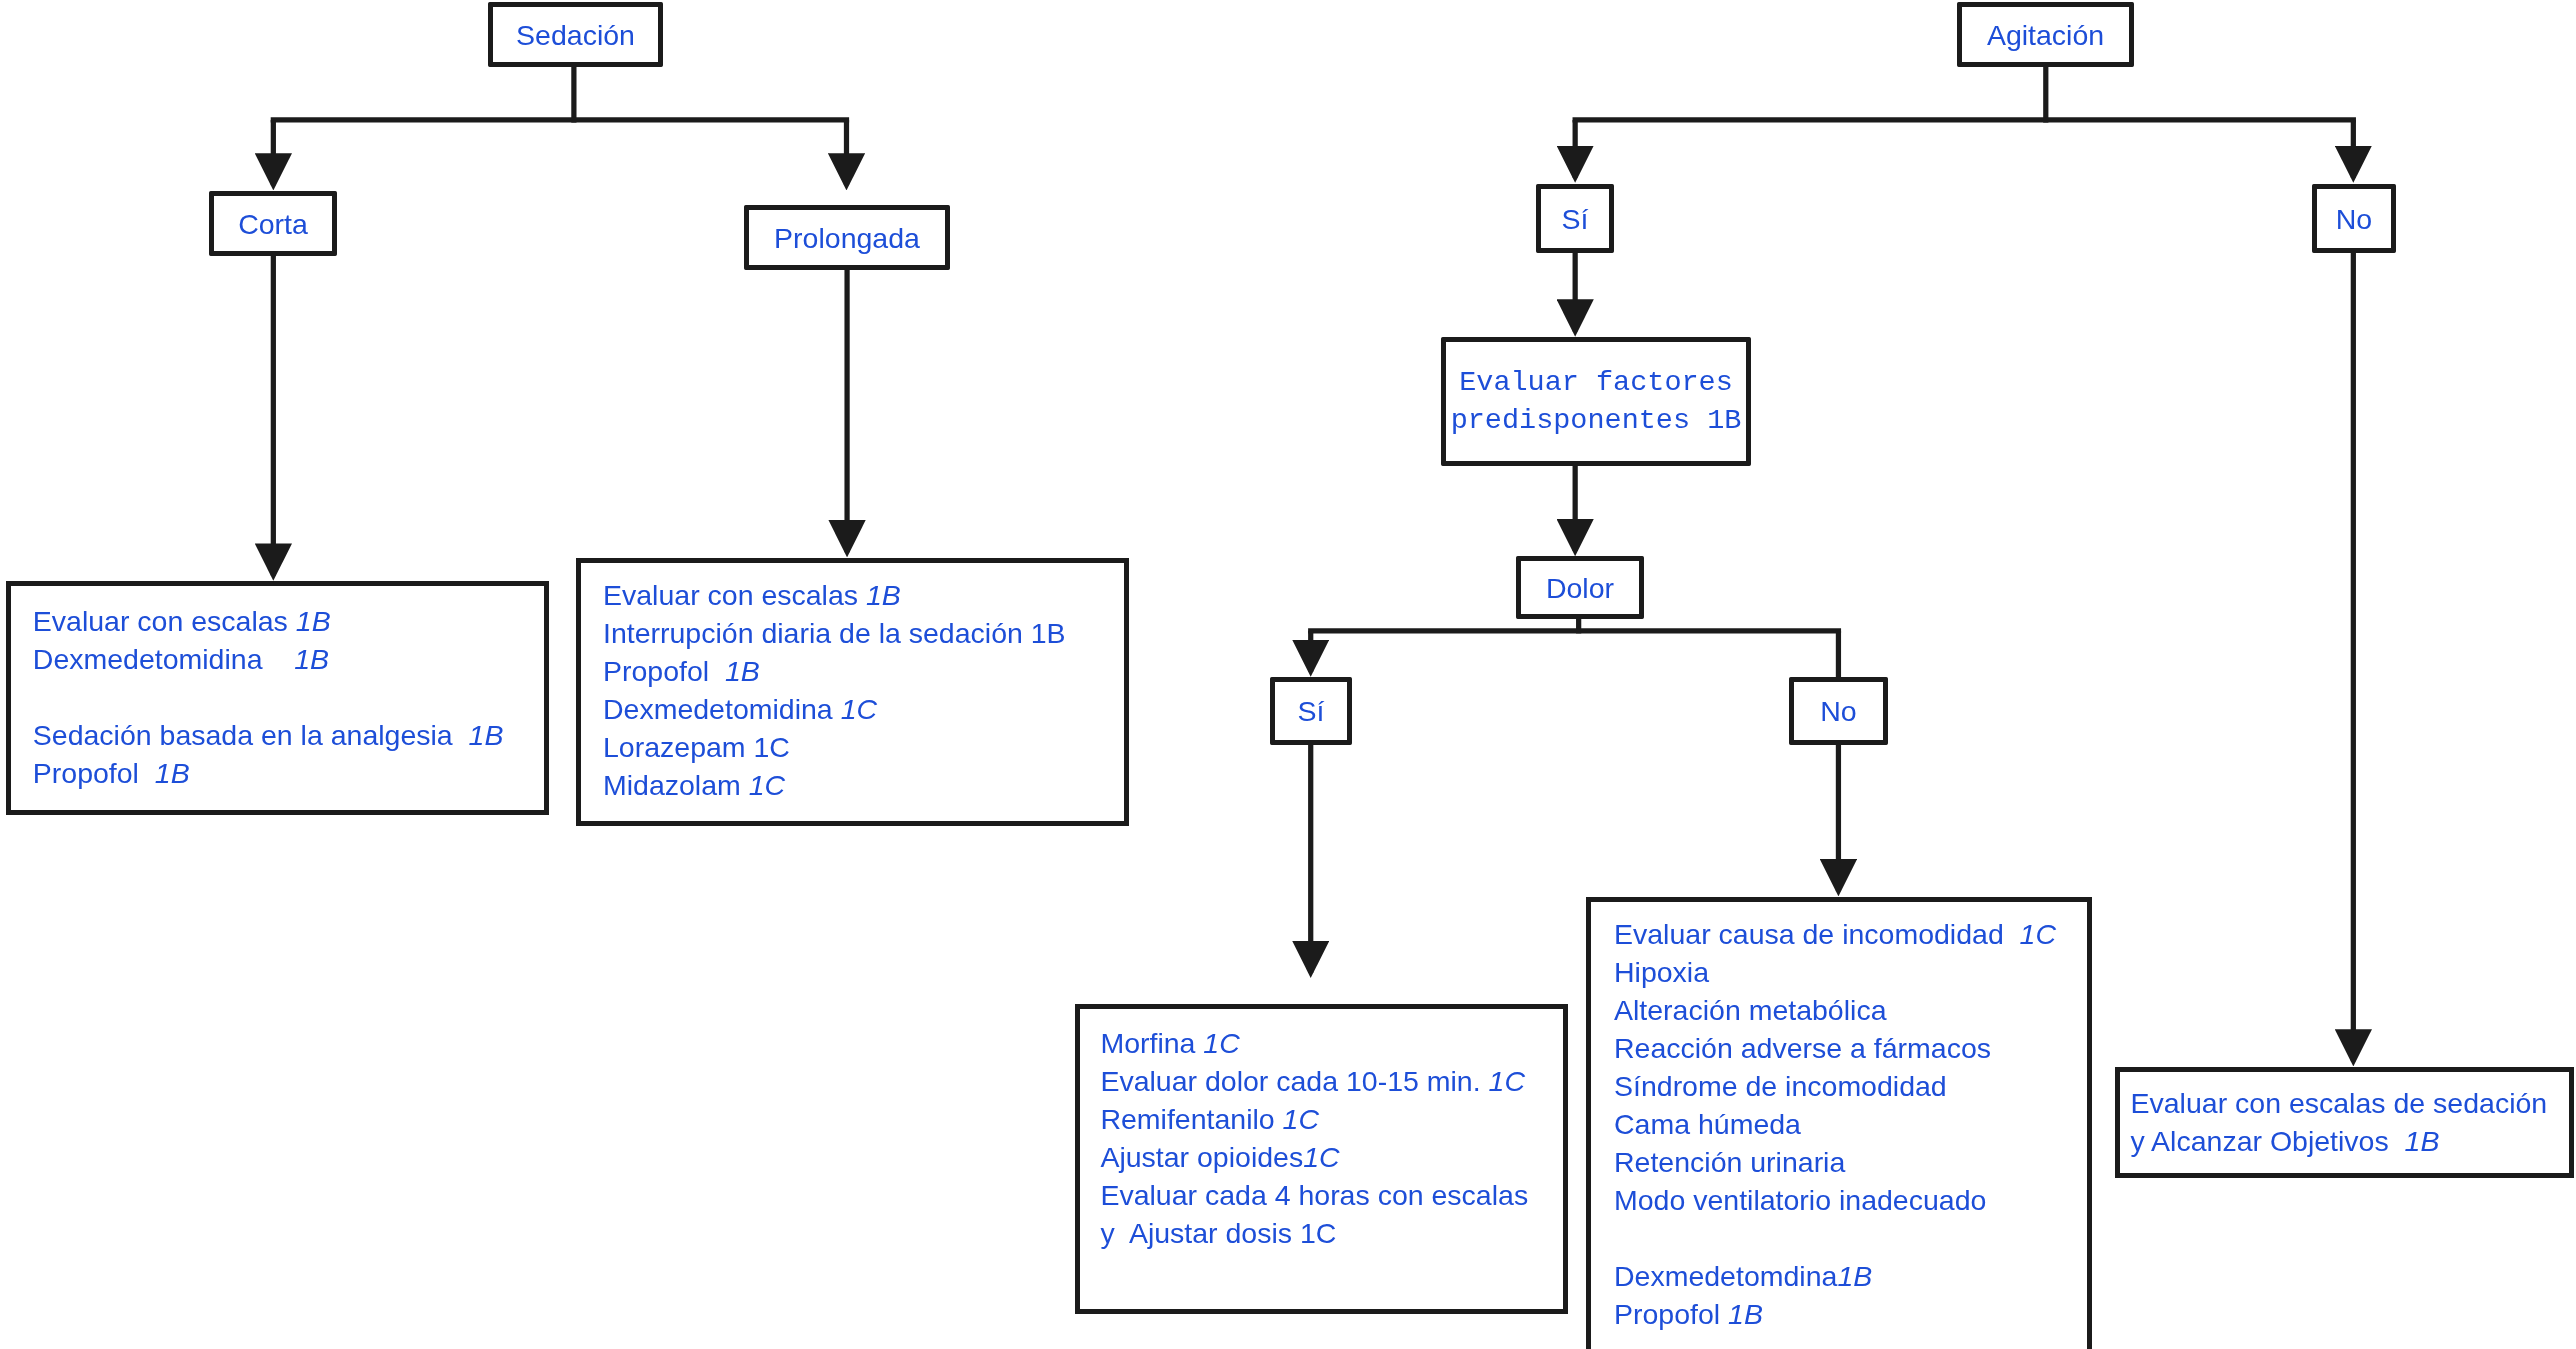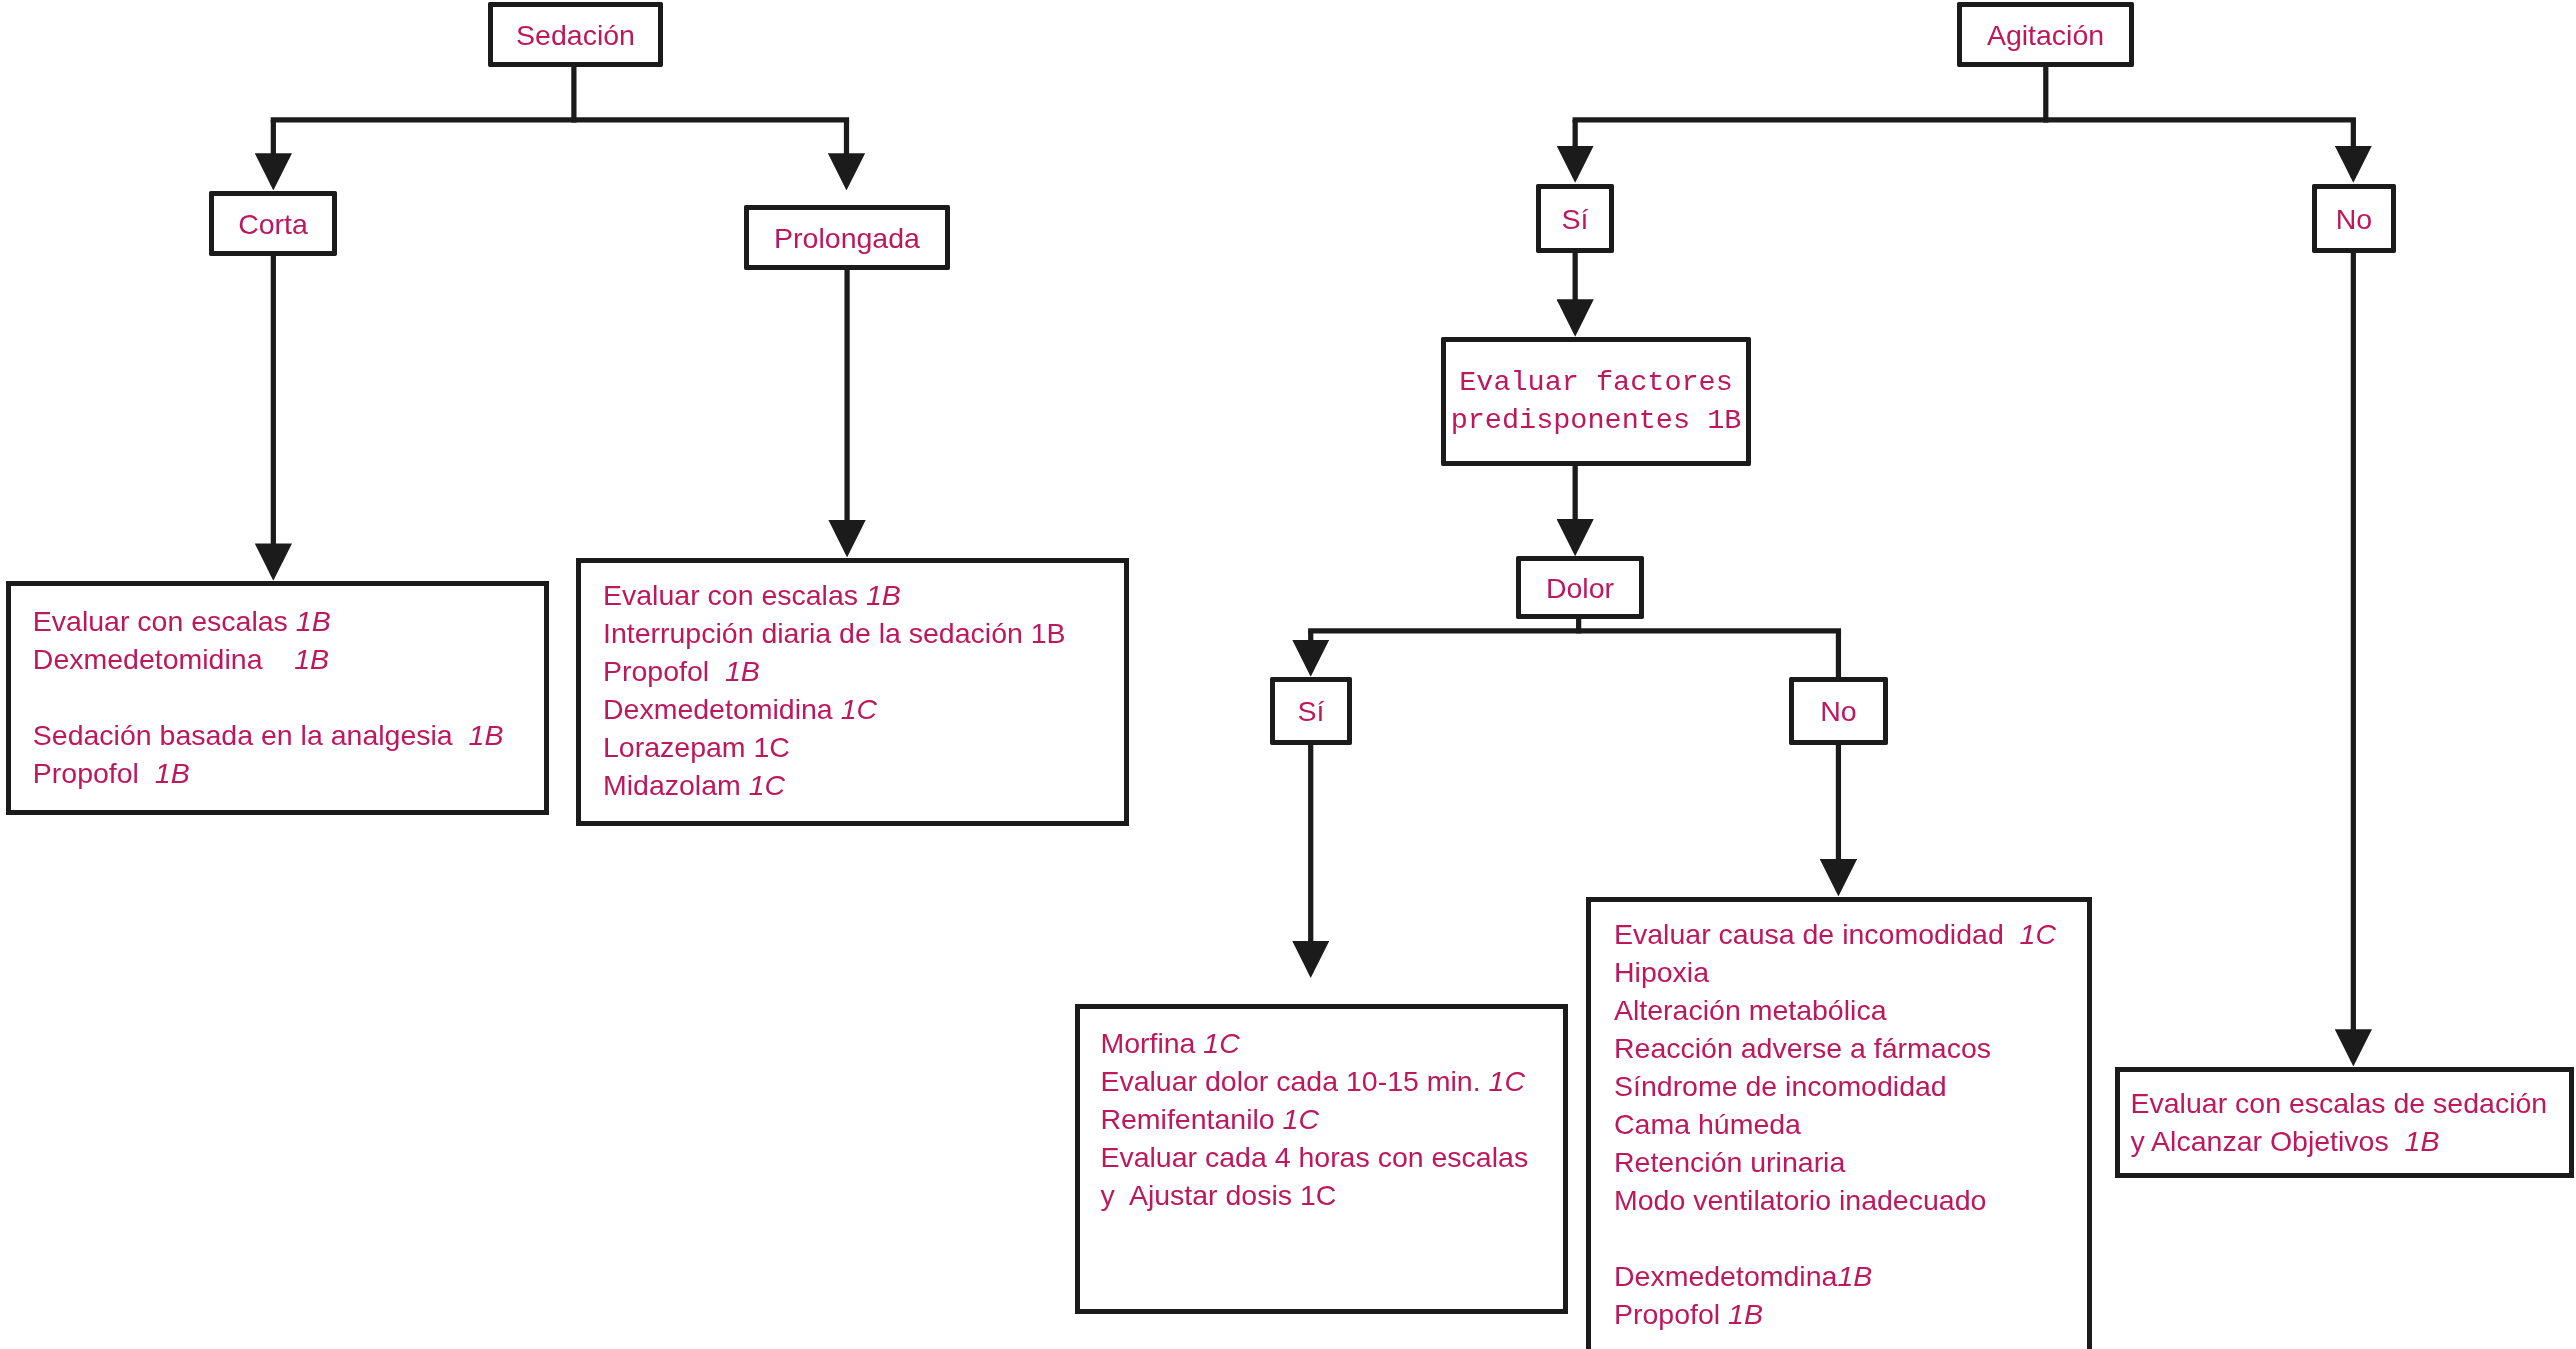--- a/index.html
+++ b/index.html
@@ -8,21 +8,21 @@
     background: #ffffff;
   }
   #canvas {
     position: relative;
     width: 2373px;
     height: 1349px;
     background: #ffffff;
     font-family: "Liberation Sans", "DejaVu Sans", sans-serif;
     font-size: 28.5px;
     line-height: 38px;
-    color: #be185d;
+    color: #1d4ed8;
   }
   #connectors {
     position: absolute;
     left: 0; top: 0;
     width: 2576px;
     height: 1349px;
   }
   .node {
     position: absolute;
     box-sizing: border-box;
@@ -142,20 +142,21 @@
       <div class="ln"><span>Propofol  </span><span class="it">1B</span></div>
       <div class="ln"><span>Dexmedetomidina </span><span class="it">1C</span></div>
       <div class="ln"><span>Lorazepam 1C</span></div>
       <div class="ln"><span>Midazolam </span><span class="it">1C</span></div>
     </div>
 
   <div class="content-box" style="left:1075px; top:1004px; width:493px; height:310px; padding:15px 20.4px;">
   <div class="ln"><span>Morfina </span><span class="it">1C</span></div>
       <div class="ln"><span>Evaluar dolor cada 10-15 min. </span><span class="it">1C</span></div>
       <div class="ln"><span>Remifentanilo </span><span class="it">1C</span></div>
+      <div class="ln"><span>Ajustar opioides</span><span class="it">1C</span></div>
       <div class="ln"><span>Evaluar cada 4 horas con escalas</span></div>
       <div class="ln"><span>y  Ajustar dosis 1C</span></div>
     </div>
 
   <div class="content-box" style="left:1586px; top:897px; width:506px; height:460px; padding:13.4px 23px;">
   <div class="ln"><span>Evaluar causa de incomodidad  </span><span class="it">1C</span></div>
       <div class="ln"><span>Hipoxia</span></div>
       <div class="ln"><span>Alteración metabólica</span></div>
       <div class="ln"><span>Reacción adverse a fármacos</span></div>
       <div class="ln"><span>Síndrome de incomodidad</span></div>

